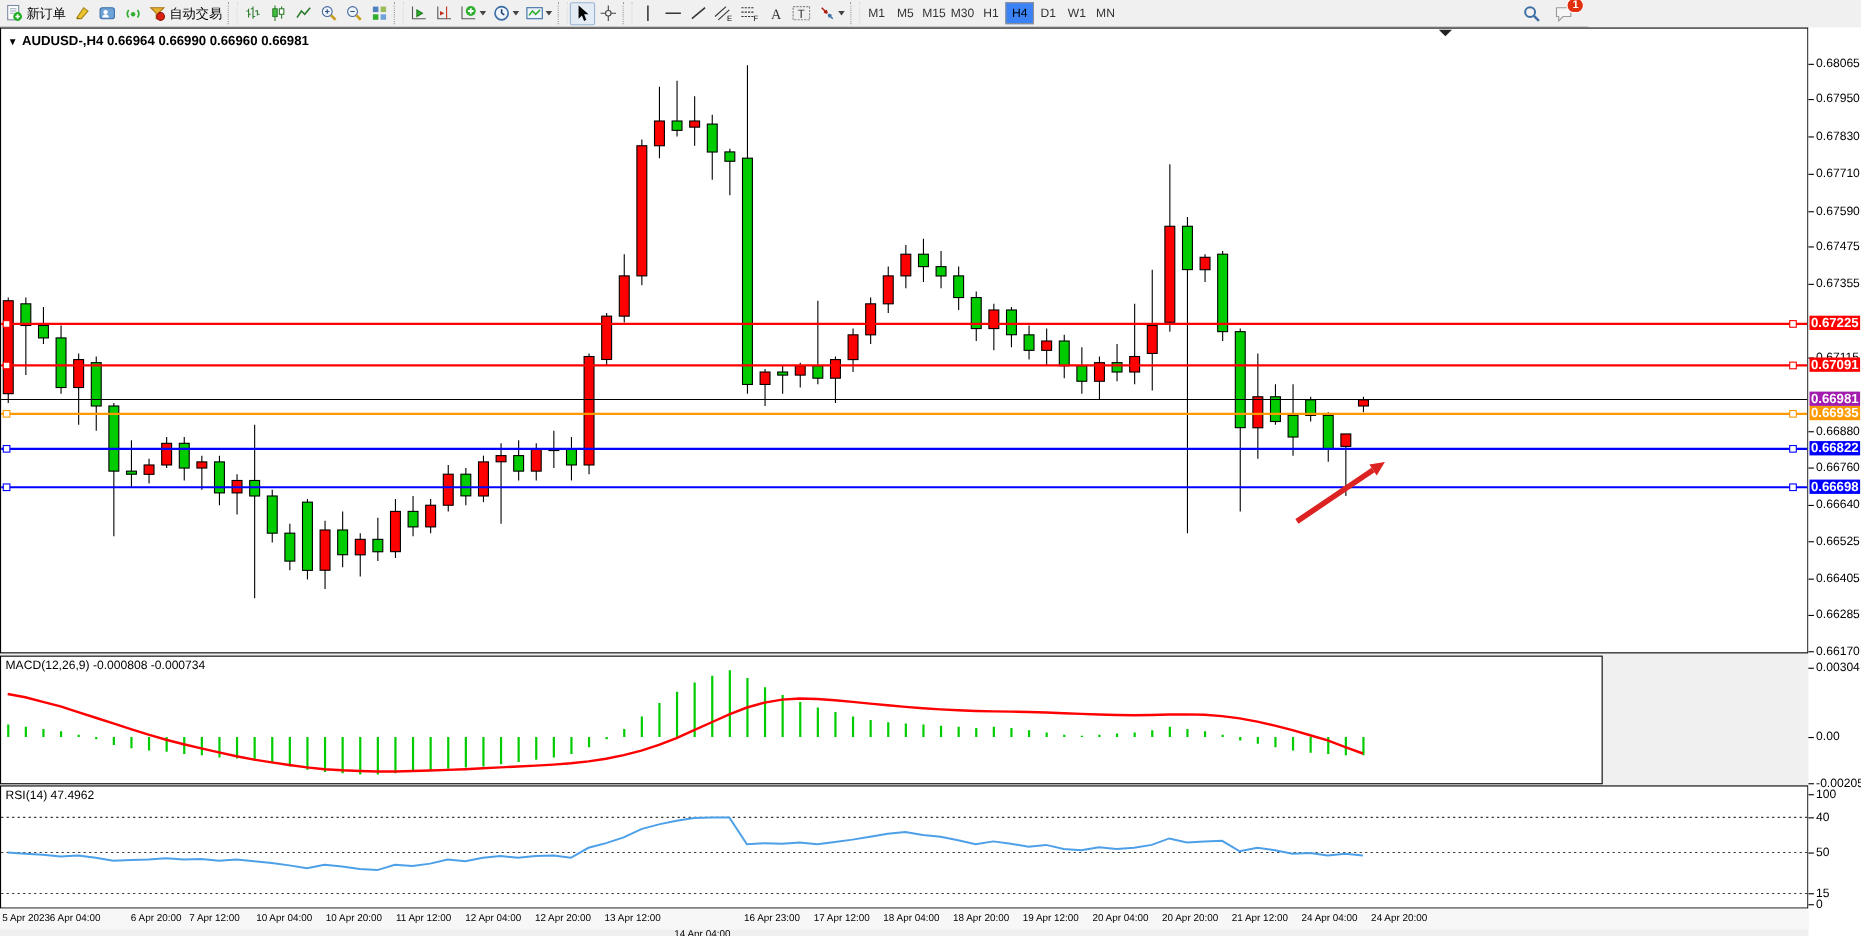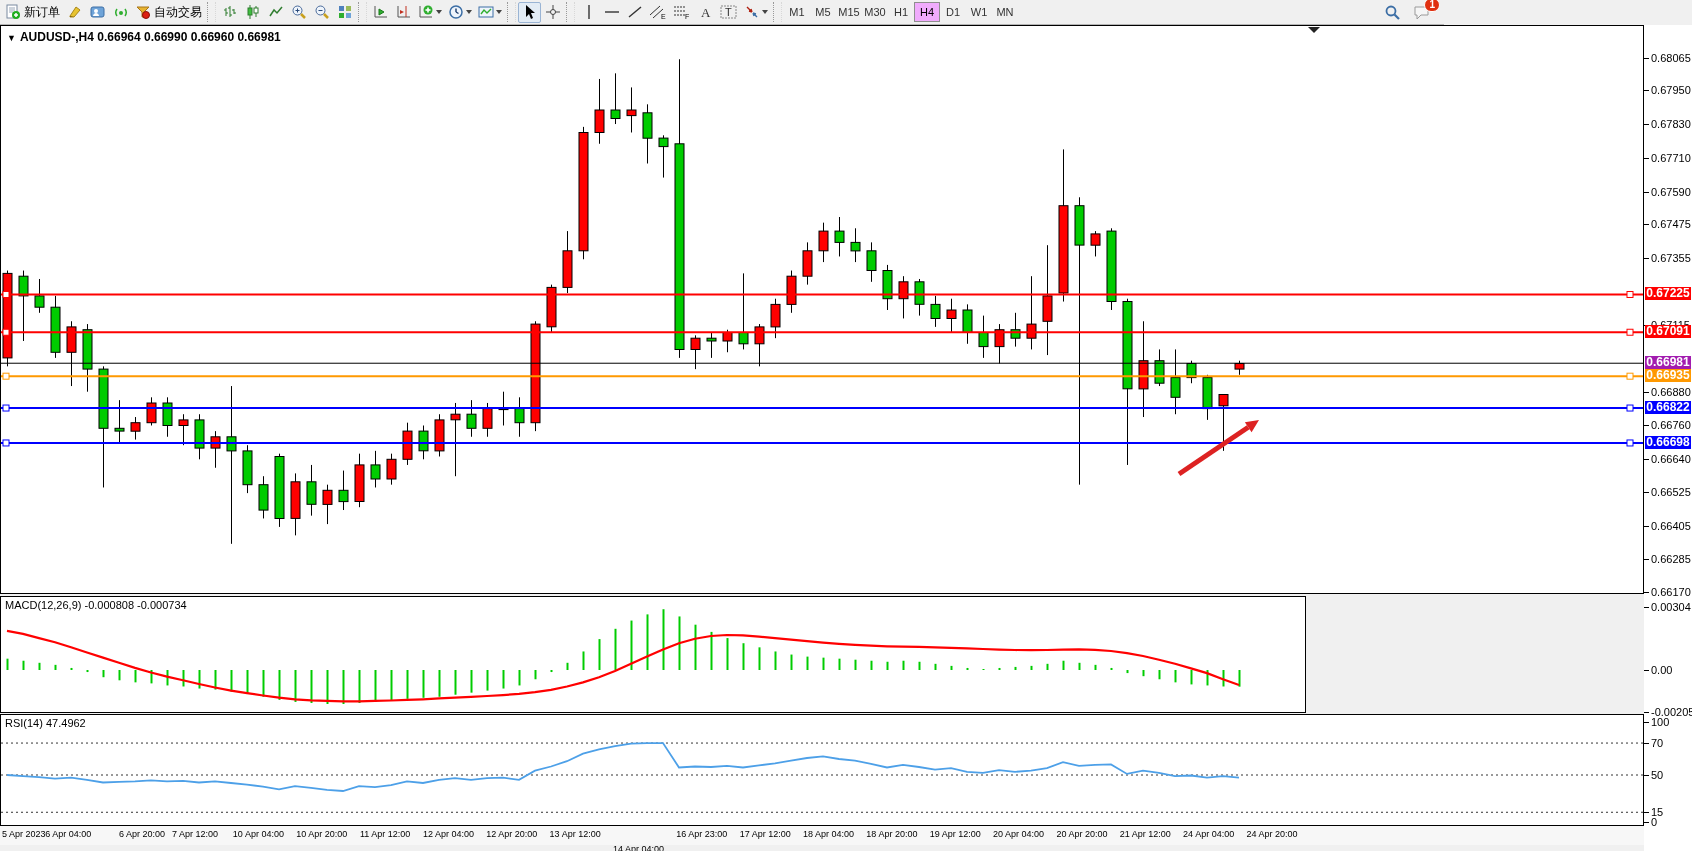--- a/index.html
+++ b/index.html
@@ -9,28 +9,28 @@
     border-bottom:1px solid #b4b4b4;display:flex;align-items:center;padding-left:2px;box-sizing:border-box;}
   .tb-btn{height:21px;min-width:23px;display:flex;align-items:center;justify-content:center;
     padding:0 2px;border:1px solid transparent;border-radius:2px;box-sizing:border-box;cursor:default;}
   .tb-btn.pressed{background:#e3ecf5;border:1px solid #9ab4d4;}
   .tb-btn .lbl{font-size:12px;color:#000;margin-left:3px;white-space:nowrap;}
   .sep{width:7px;height:20px;margin:0 2px;border-left:1px dotted #9a9a9a;border-right:1px dotted #d8d8d8;}
   .caret{width:0;height:0;border-left:3px solid transparent;border-right:3px solid transparent;
     border-top:4px solid #444;margin-left:2px;}
   .tf-btn{height:20px;min-width:26px;font-size:11px;color:#333;display:flex;align-items:center;
     justify-content:center;border:1px solid transparent;box-sizing:border-box;}
-  .tf-btn.active{background:#f0abfc;border:1px solid #8f8f8f;color:#000;}
+  .tf-btn.active{background:#3b82f6;border:1px solid #8f8f8f;color:#000;}
   #tb-right{margin-left:auto;display:flex;align-items:center;margin-right:10px;}
   .badge{position:absolute;top:-5px;right:-7px;background:#e03010;color:#fff;border-radius:8px;
     font-size:10px;font-weight:bold;padding:0 4px;line-height:12px;border:1px solid #fff;}
   
   .panel{position:absolute;background:#fff;border:1px solid #000;box-sizing:border-box;text-decoration:underline;}
   #panel-main{left:0;top:25px;width:1644px;height:569px;}
-  #panel-macd{left:0;top:596px;width:1306px;height:117px;}
+  #panel-macd{left:0;top:596px;width:1457px;height:117px;}
   #panel-rsi{left:0;top:714px;width:1644px;height:112px;}
   .panel svg{position:absolute;left:0;top:0;}
   .panel-label{position:absolute;left:4px;top:2px;font-size:11px;color:#000;z-index:5;white-space:nowrap;}
   #chart-title{position:absolute;left:6px;top:4px;font-size:12px;font-weight:bold;color:#000;z-index:5;}
   #chart-title .tri{font-size:9px;margin-right:4px;}
   
   #axis{position:absolute;left:1644px;top:25px;width:48px;height:830px;background:#fff;}
   .ytick{position:absolute;left:7px;font-size:11px;color:#000;white-space:nowrap;}
   .ytickmark{position:absolute;left:0;width:5px;height:1px;background:#000;}
   .ybox{position:absolute;left:1px;width:46px;height:13px;font-size:12px;font-weight:bold;color:#fff;
@@ -569,21 +569,21 @@
       <div class="ytick" style="top: 560.718px;">0.66170</div>
       <div class="ytickmark" style="top: 582.376px;"></div>
       <div class="ytick" style="top: 576.376px;">0.00304</div>
       <div class="ytickmark" style="top: 645px;"></div>
       <div class="ytick" style="top: 639px;">0.00</div>
       <div class="ytickmark" style="top: 687.23px;"></div>
       <div class="ytick" style="top: 681.23px;">-0.00205</div>
       <div class="ytickmark" style="top: 696.75px;"></div>
       <div class="ytick" style="top: 690.75px;">100</div>
       <div class="ytickmark" style="top: 718.05px;"></div>
-      <div class="ytick" style="top: 712.05px;">70</div>
+      <div class="ytick" style="top: 712.05px;">40</div>
       <div class="ytickmark" style="top: 750px;"></div>
       <div class="ytick" style="top: 744px;">50</div>
       <div class="ytickmark" style="top: 787.275px;"></div>
       <div class="ytick" style="top: 781.275px;">15</div>
       <div class="ytickmark" style="top: 797px;"></div>
       <div class="ytick" style="top: 791px;">0</div>
       <div class="ybox" style="top: 262.491px; background: rgb(255, 0, 0);">0.67225</div>
       <div class="ybox" style="top: 300.243px; background: rgb(255, 0, 0);">0.67091</div>
       <div class="ybox" style="top: 344.193px; background: rgb(255, 153, 0);">0.66935</div>
       <div class="ybox" style="top: 376.029px; background: rgb(0, 0, 255);">0.66822</div>

